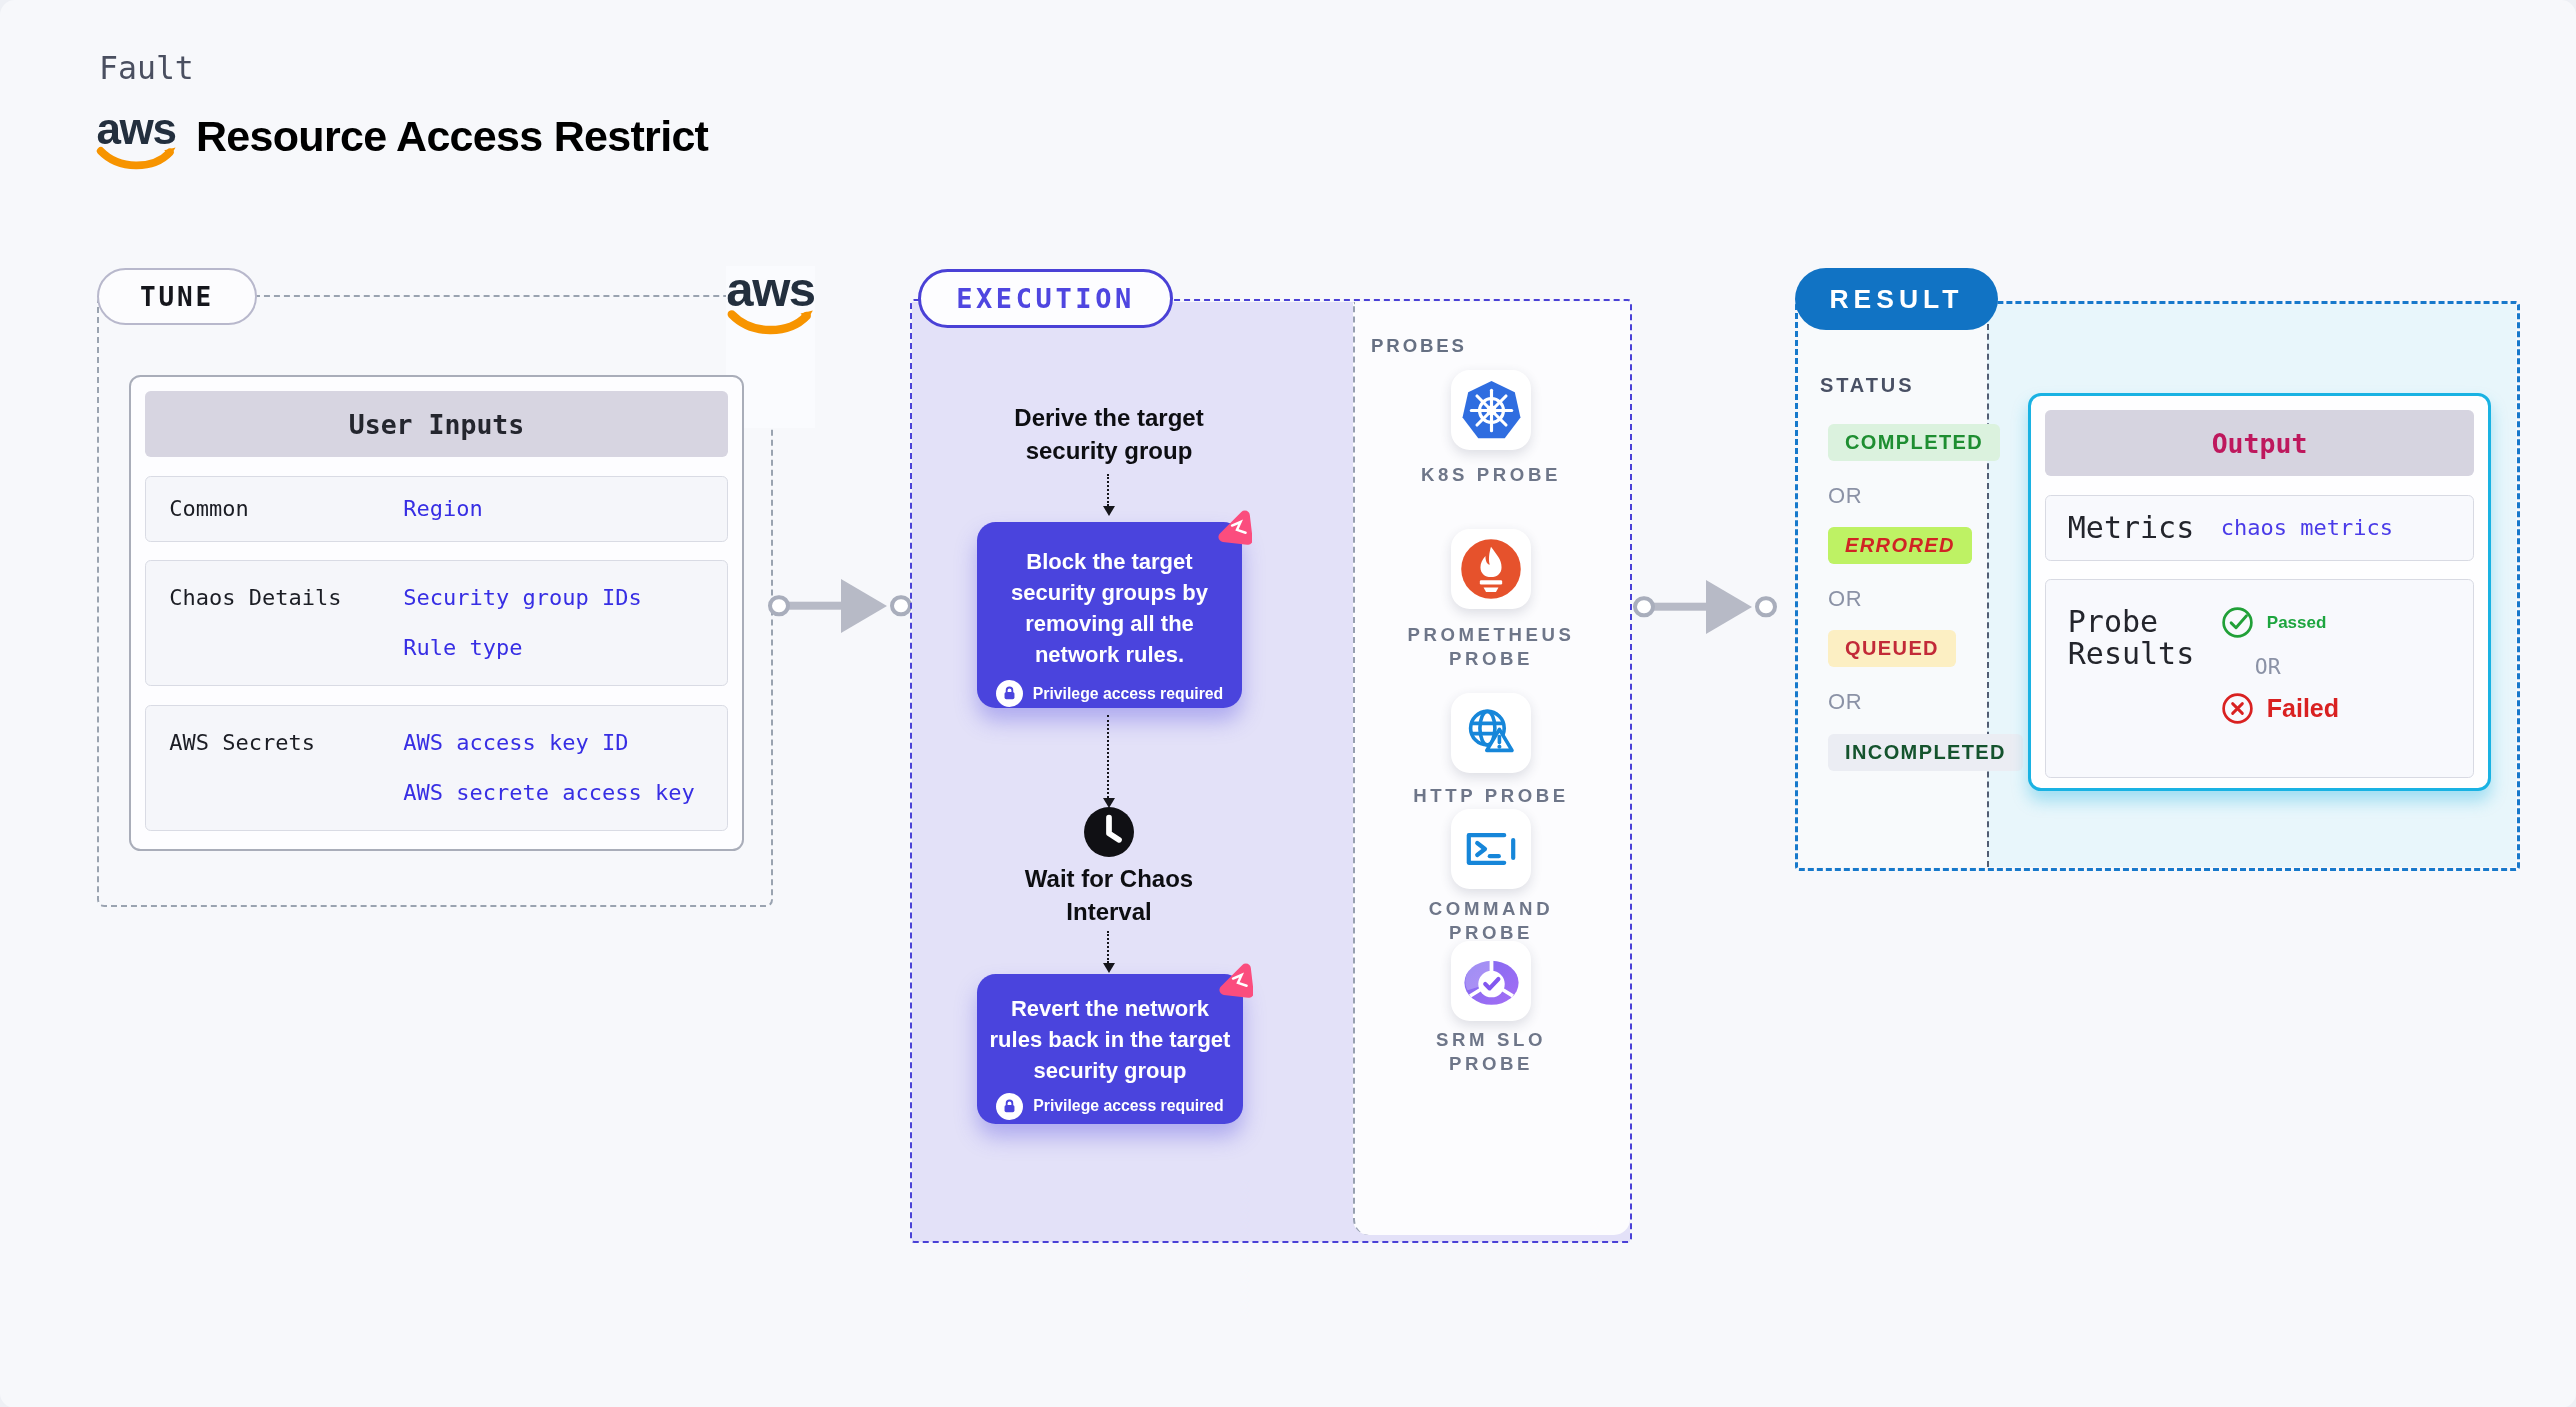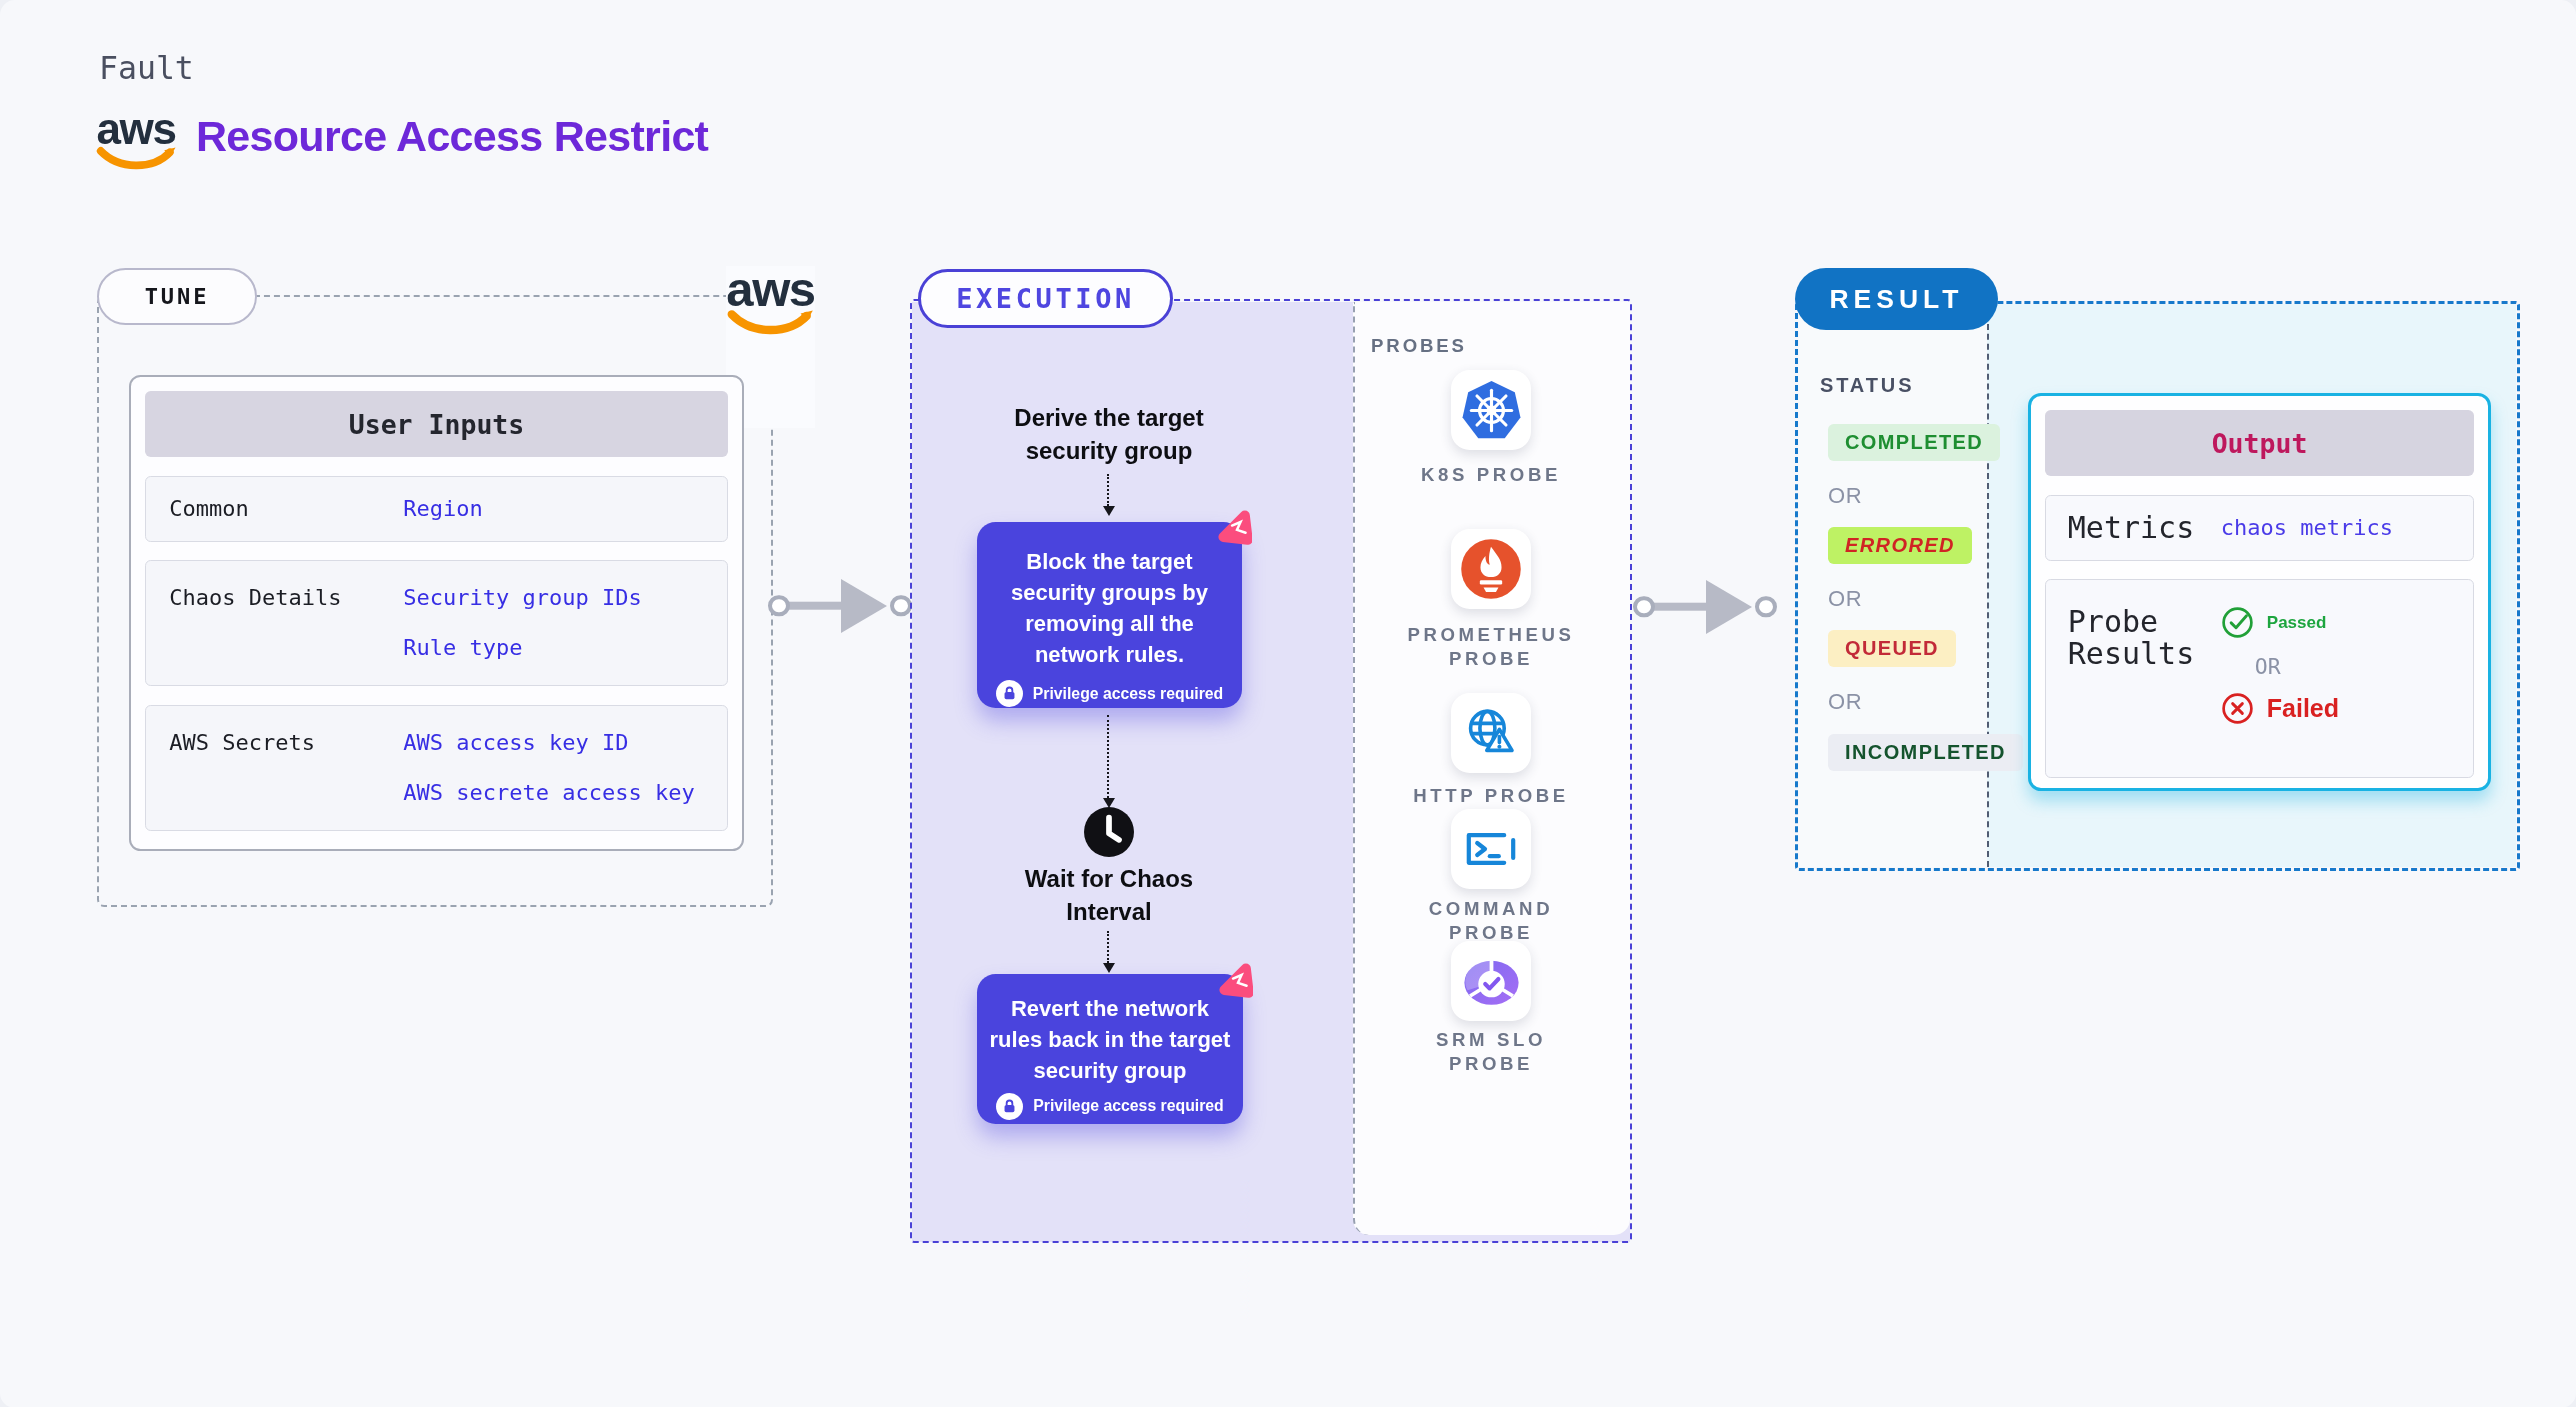--- a/index.html
+++ b/index.html
@@ -4,32 +4,32 @@
 <style>
   html,body{margin:0;padding:0;}
   body{background:#eef0f5;}
   #canvas{position:relative;width:2576px;height:1408px;background:#f7f8fb;overflow:hidden;
           font-family:"Liberation Sans", sans-serif;border-radius:15px;}
   .abs{position:absolute;}
 
   
   .kicker{left:99px;top:50px;font-family:"DejaVu Sans Mono",monospace;font-size:31.5px;color:#4a4f60;}
   .title-logo{left:96px;top:109px;width:85px;}
-  .page-title{left:196px;top:112px;font-size:43px;font-weight:700;color:#6d28d9;letter-spacing:-0.7px;}
+  .page-title{left:196px;top:112px;font-size:43px;font-weight:700;color:#000000;letter-spacing:-0.7px;}
 
   .awslogo{position:relative;display:inline-block;text-align:center;}
   .awslogo .t{display:block;font-weight:700;color:#232f3e;letter-spacing:-1.4px;line-height:0.9;}
   .awslogo svg{display:block;margin:-2.9px auto 0 auto;}
   .awslogo-sm .t{font-size:44px;}
   .awslogo-lg .t{font-size:49px;}
 
   
   .pill{display:flex;align-items:center;justify-content:center;border-radius:34px;box-sizing:border-box;}
   .pill-tune{left:97px;top:268px;width:160px;height:57px;background:#fcfcfe;border:2.9px solid #b8b8cc;
-             font-family:"DejaVu Sans Mono",monospace;font-weight:700;font-size:22px;letter-spacing:2.9px;color:#15161c;}
+             font-family:"DejaVu Sans Mono",monospace;font-weight:700;font-size:26px;letter-spacing:2.9px;color:#15161c;}
   .pill-exec{left:918px;top:269px;width:255px;height:59px;background:#fdfdff;border:3.6px solid #4a41d6;
              font-family:"DejaVu Sans Mono",monospace;font-weight:700;font-size:27px;letter-spacing:3.6px;color:#4f46e0;}
   .pill-result{left:1795px;top:268px;width:203px;height:62px;background:#1173c4;border:none;
              color:#fff;font-weight:700;font-size:26.5px;letter-spacing:5px;}
 
   
   .tune-rect{left:97px;top:295px;width:676px;height:612px;border:2.1px dashed #9aa3b0;border-radius:7.2px;box-sizing:border-box;}
   .aws-patch{left:726px;top:266px;width:89px;height:162px;background:#fafbfe;display:flex;justify-content:center;align-items:flex-start;padding-top:1.4px;box-sizing:border-box;}
 
   .ui-card{left:129px;top:375px;width:615px;height:476px;background:#fdfdff;border:2.1px solid #a9adb9;border-radius:11.5px;

